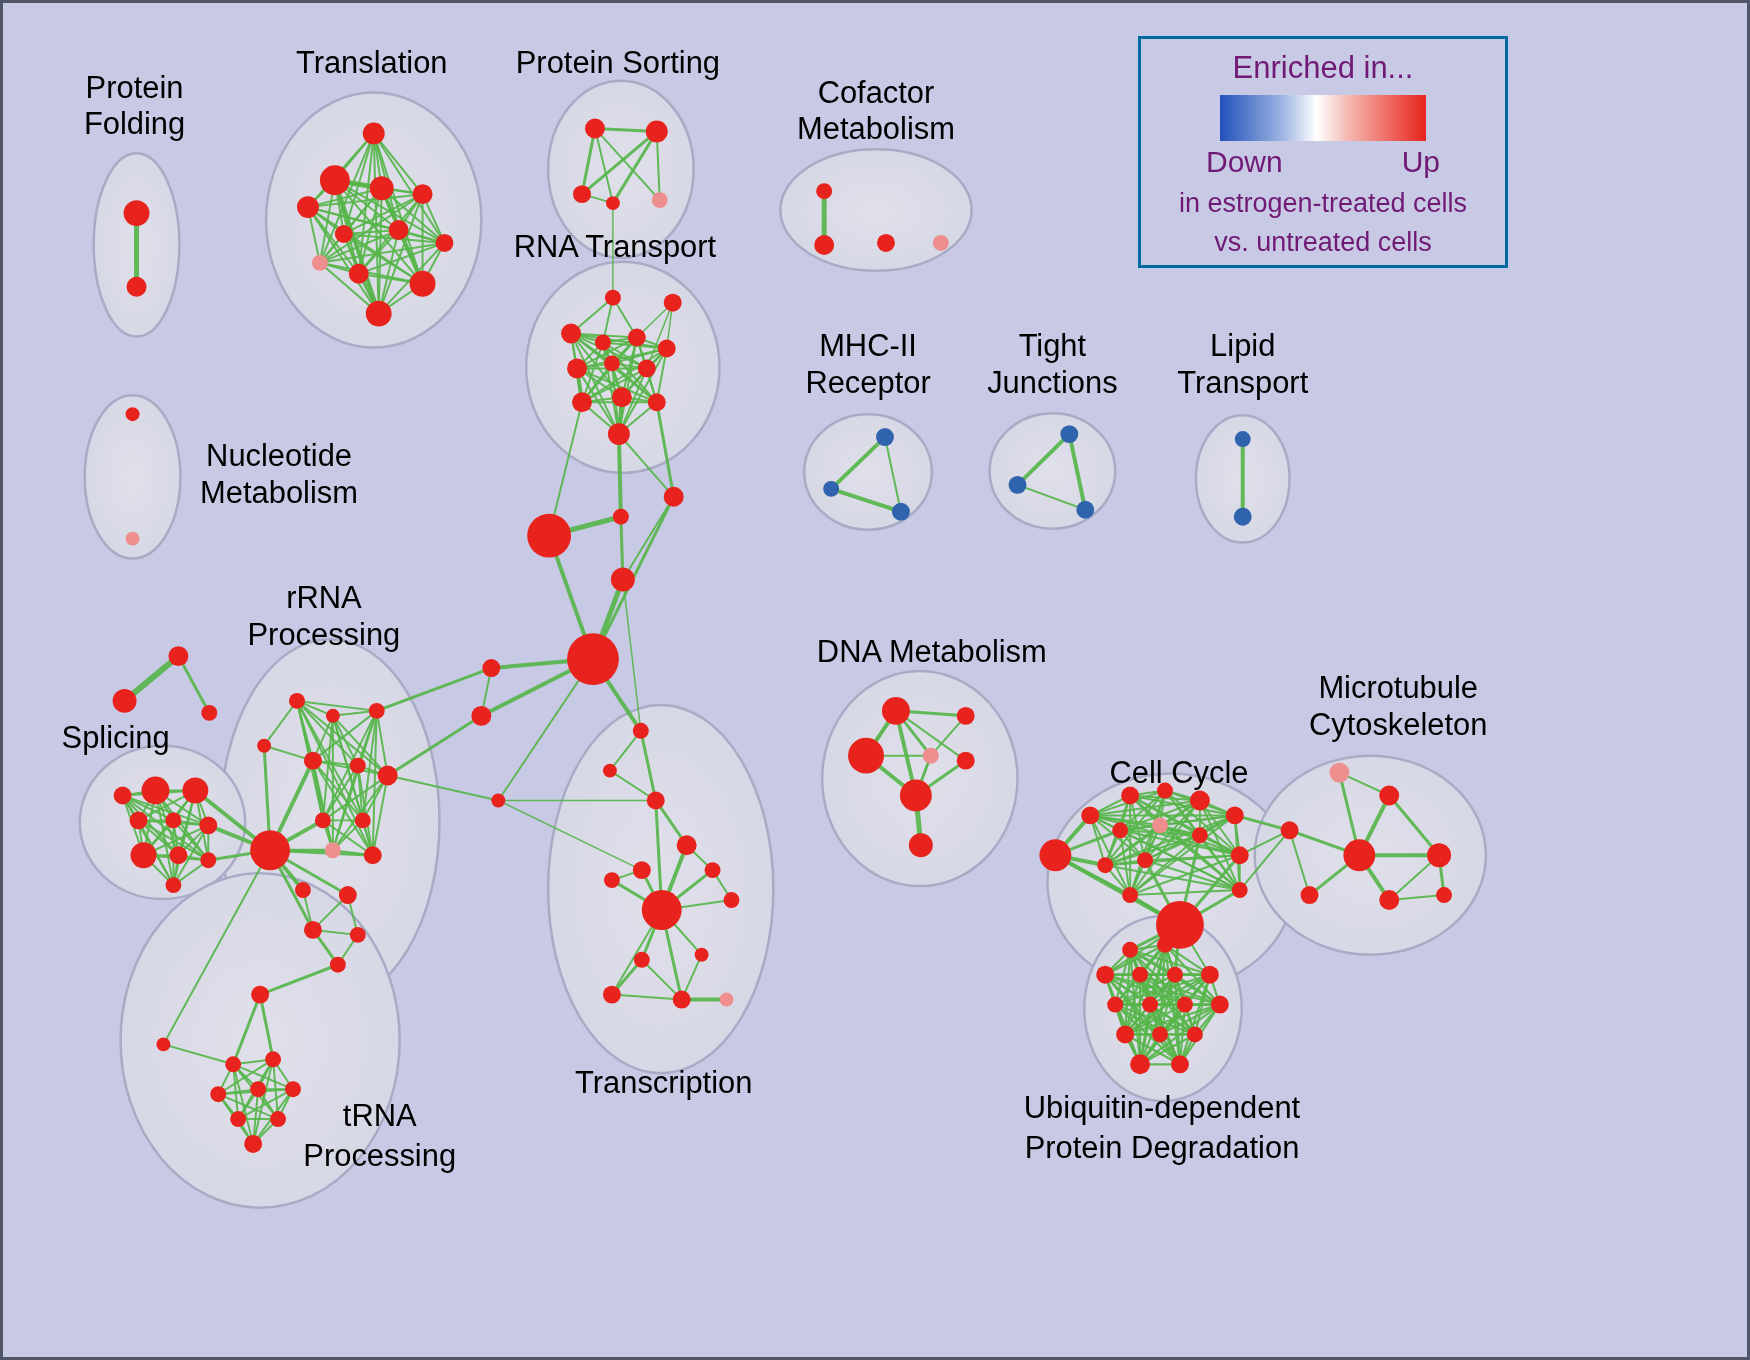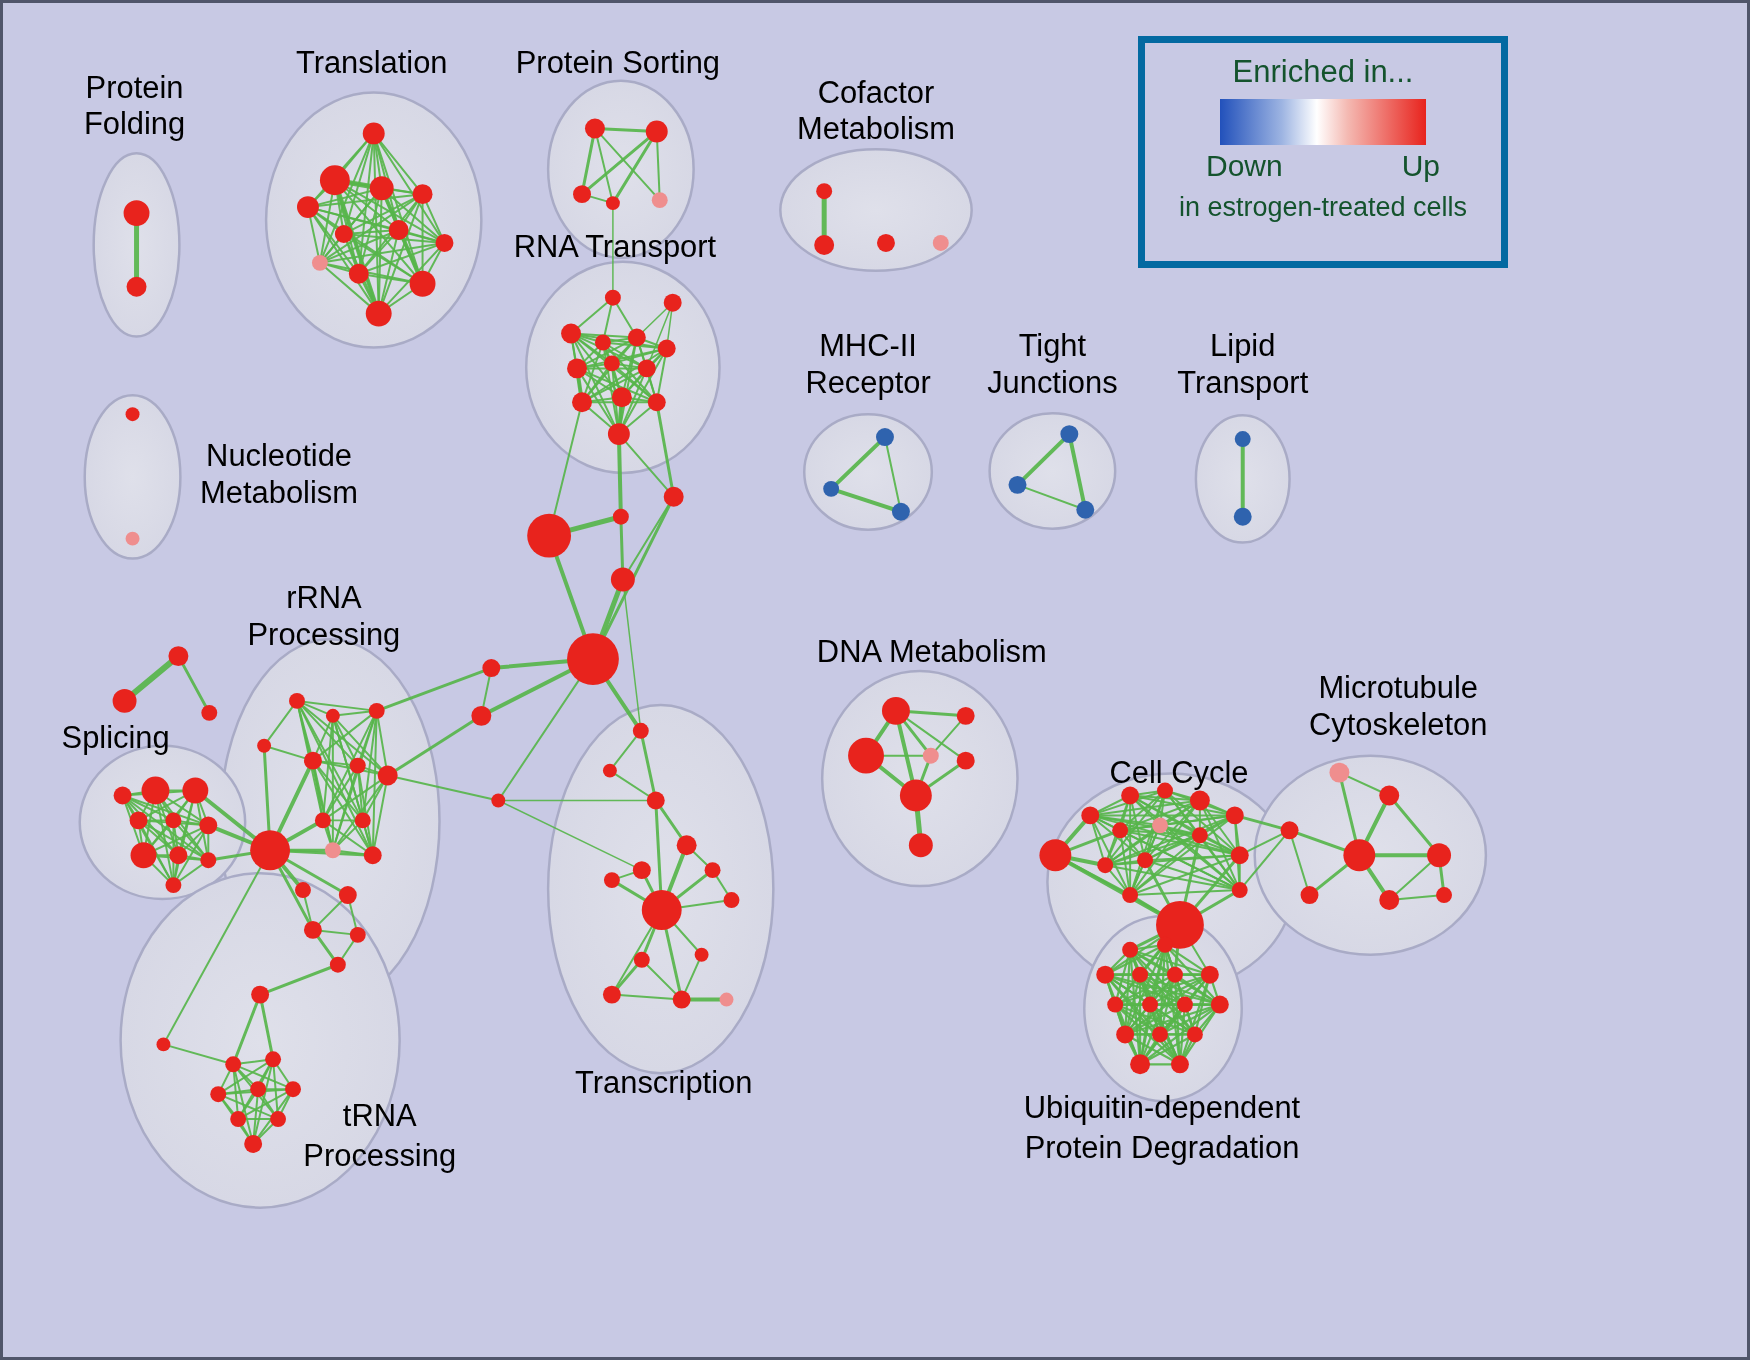--- a/index.html
+++ b/index.html
@@ -14,25 +14,25 @@
     font-family: "Liberation Sans", "DejaVu Sans", sans-serif;
   }
   .canvas svg { position: absolute; left: 0; top: 0; width: 100%; height: 100%; }
   svg text { font-family: "Liberation Sans", "DejaVu Sans", sans-serif; }
   .legend {
     position: absolute;
     left: 1135px;
     top: 33px;
     width: 370px;
     height: 232px;
-    border: 7px solid #0369a1;
+    border: 3px solid #0369a1;
     box-sizing: border-box;
     text-align: center;
     padding-top: 12px;
-    color: #14532d;
+    color: #701a75;
   }
   .legend-title { font-size: 31px; line-height: 34px; }
   .legend-gradient { width: 206px; height: 46px; margin: 10px auto 0; }
   .legend-ends {
     display: flex;
     justify-content: space-between;
     width: 234px;
     margin: 4px auto 8px;
     font-size: 30px;
   }
@@ -818,14 +818,15 @@
       </g>
     </svg>
   <div class="legend">
     <div class="legend-title">Enriched in...</div>
     <div class="legend-gradient" style="background: linear-gradient(to right, rgb(34, 81, 187) 0%, rgb(157, 180, 226) 30%, rgb(255, 255, 255) 47%, rgb(244, 185, 178) 62%, rgb(232, 35, 29) 100%);"></div>
     <div class="legend-ends">
       <span>Down</span>
       <span>Up</span>
     </div>
     <div class="legend-sub">in estrogen-treated cells</div>
+    <div class="legend-sub">vs. untreated cells</div>
   </div>
 </div>
 
 </body></html>

